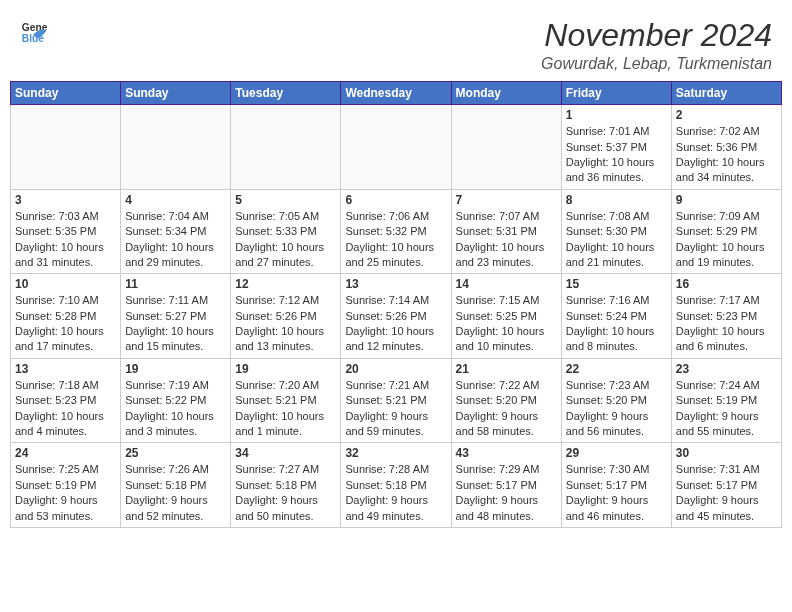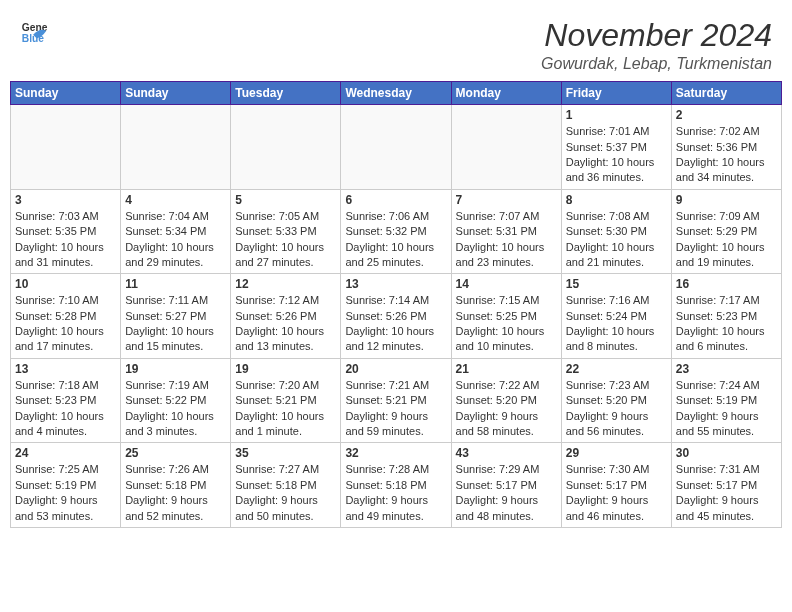--- a/index.html
+++ b/index.html
@@ -219,21 +219,21 @@
       <tr>
         <td>
           <span class="day-number">24</span>
           <div class="day-info">Sunrise: 7:25 AM<br>Sunset: 5:19 PM<br>Daylight: 9 hours<br>and 53 minutes.</div>
         </td>
         <td>
           <span class="day-number">25</span>
           <div class="day-info">Sunrise: 7:26 AM<br>Sunset: 5:18 PM<br>Daylight: 9 hours<br>and 52 minutes.</div>
         </td>
         <td>
-          <span class="day-number">35</span>
+          <span class="day-number">34</span>
           <div class="day-info">Sunrise: 7:27 AM<br>Sunset: 5:18 PM<br>Daylight: 9 hours<br>and 50 minutes.</div>
         </td>
         <td>
           <span class="day-number">32</span>
           <div class="day-info">Sunrise: 7:28 AM<br>Sunset: 5:18 PM<br>Daylight: 9 hours<br>and 49 minutes.</div>
         </td>
         <td>
           <span class="day-number">43</span>
           <div class="day-info">Sunrise: 7:29 AM<br>Sunset: 5:17 PM<br>Daylight: 9 hours<br>and 48 minutes.</div>
         </td>

